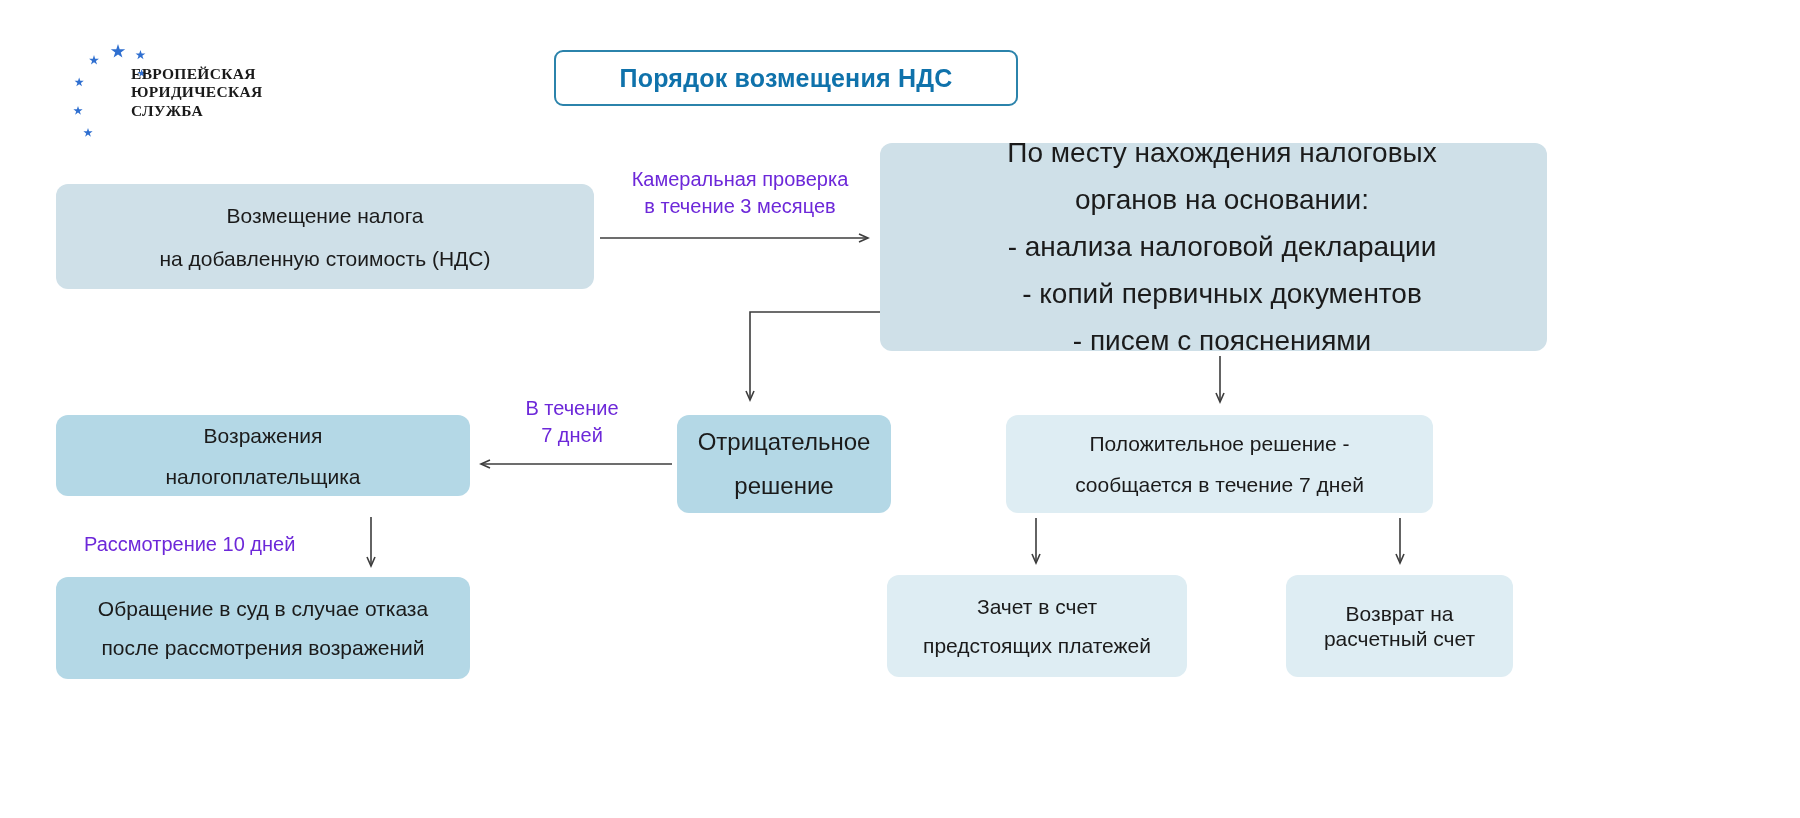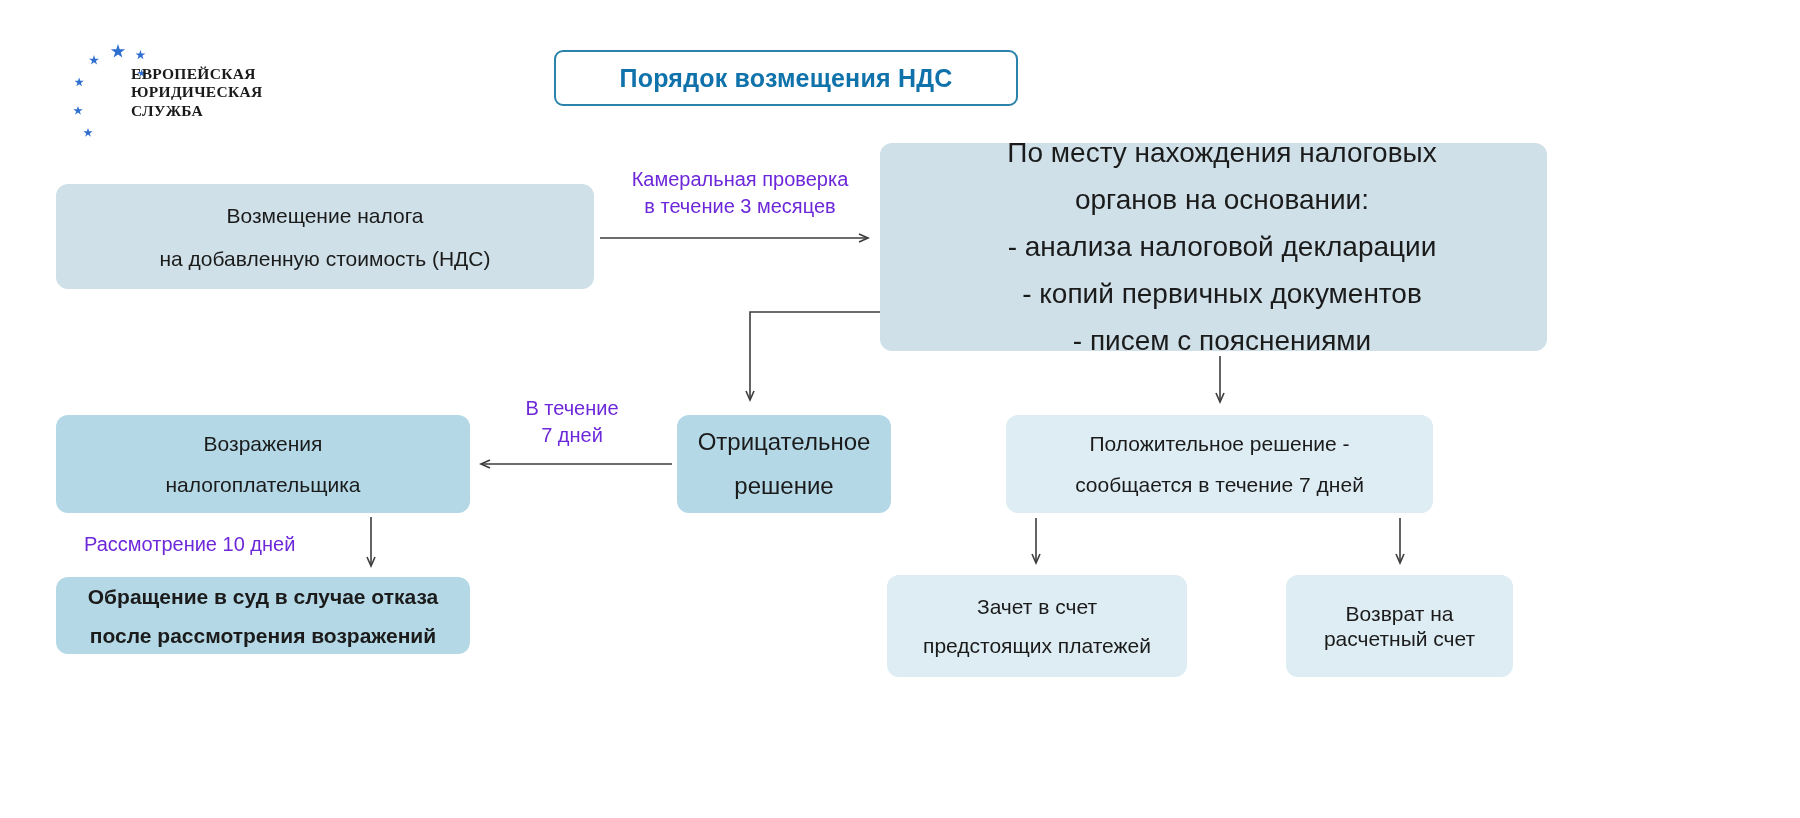--- a/index.html
+++ b/index.html
@@ -94,24 +94,24 @@
   #node-location  { left: 880px; top: 143px; width: 667px; height: 208px; font-size: 28px; line-height: 1.0; padding-left: 17px; }
   #node-location .ln { margin-bottom: 19px; }
   #node-location .ln:last-child { margin-bottom: 0; }
 
   #node-negative  { left: 677px; top: 415px; width: 214px; height: 98px; font-size: 24px; line-height: 1.0; }
   #node-negative .ln:first-child { margin-bottom: 20px; }
 
   #node-positive  { left: 1006px; top: 415px; width: 427px; height: 98px; font-size: 21px; line-height: 1.0; }
   #node-positive .ln:first-child { margin-bottom: 20px; }
 
-  #node-objections { left: 56px; top: 415px; width: 414px; height: 98px; font-size: 21px; line-height: 1.0; }
+  #node-objections { left: 56px; top: 415px; width: 414px; height: 81px; font-size: 21px; line-height: 1.0; }
   #node-objections .ln:first-child { margin-bottom: 20px; }
 
-  #node-court     { left: 56px;  top: 577px; width: 414px; height: 77px; font-size: 21px; line-height: 1.0; font-weight: bold; }
+  #node-court     { left: 56px;  top: 577px; width: 414px; height: 102px; font-size: 21px; line-height: 1.0; }
   #node-court .ln:first-child { margin-bottom: 18px; }
 
   #node-offset    { left: 887px; top: 575px; width: 300px; height: 102px; font-size: 21px; line-height: 1.0; }
   #node-offset .ln:first-child { margin-bottom: 18px; }
 
   #node-refund    { left: 1286px; top: 575px; width: 227px; height: 102px; font-size: 21px; line-height: 1.0; }
   #node-refund .ln:first-child { margin-bottom: 4px; }
 
   
   .edge-label {

